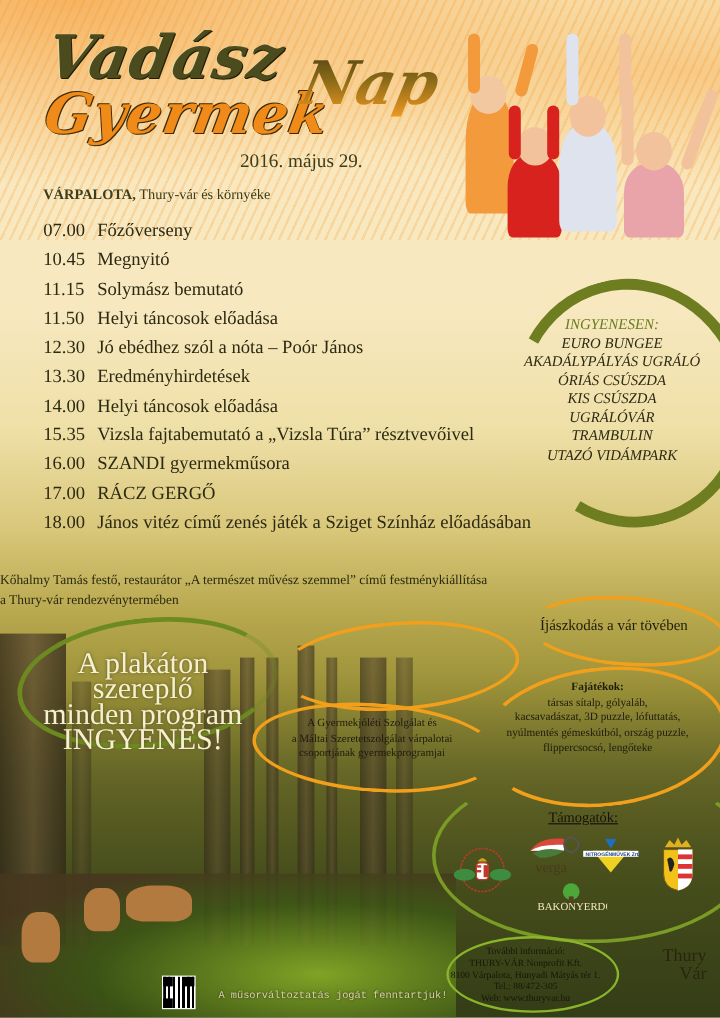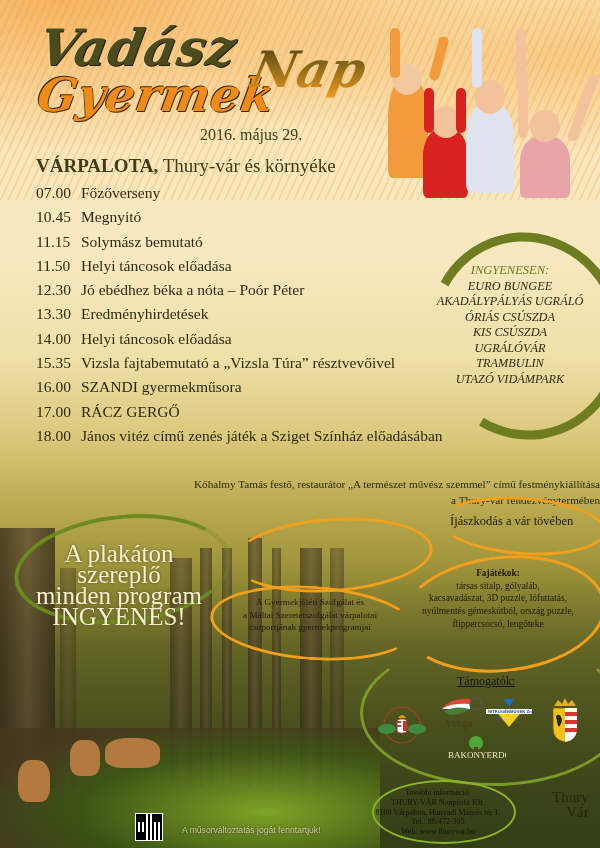--- a/index.html
+++ b/index.html
@@ -53,21 +53,21 @@
     background: linear-gradient(to bottom, #4a3d12 0%, #8a6a18 45%, #f39a22 100%);
     -webkit-background-clip: text; background-clip: text; -webkit-text-fill-color: transparent;
     transform: skewX(-12deg);
   }
   .date {
     position: absolute; left: 200px; top: 126px;
     font-family: "Liberation Serif", serif; font-size: 16px; color: #3d3d1a;
   }
   .location {
     position: absolute; left: 36px; top: 155px;
-    font-family: "Liberation Serif", serif; font-size: 19px; color: #3d3d1a;
+    font-family: "Liberation Serif", serif; font-size: 12px; color: #3d3d1a;
   }
   .location b { font-weight: bold; }
 
   
   .kids { position: absolute; left: 378px; top: 18px; width: 220px; height: 180px; }
   .kid { position: absolute; border-radius: 40% 40% 10% 10%; }
   .kid-head { position: absolute; border-radius: 50%; background: #f2c29c; }
   .arm { position: absolute; width: 10px; border-radius: 5px; }
 
   
@@ -85,21 +85,21 @@
     border-left-color: transparent; border-bottom-color: #6d7d1f;
     transform: rotate(-15deg);
   }
   .free-box {
     position: absolute; left: 420px; top: 263px; width: 180px; text-align: center;
     font-family: "Liberation Serif", serif; font-style: italic; font-size: 12.3px; color: #2d2a14; line-height: 15.5px;
   }
   .free-box .head { color: #6b7d20; font-size: 12.5px; }
 
   .exhibit {
-    position: absolute; left: 0; top: 476px; width: 600px; text-align: right;
+    position: absolute; left: 0; top: 476px; width: 600px; text-align: left;
     font-family: "Liberation Serif", serif; font-size: 11.2px; color: #2b2a12; line-height: 16px;
   }
 
   
   .ell { position: absolute; border-radius: 50%; }
   .ell-green { border: 4px solid #6d8a20; border-right-color: rgba(109,138,32,0.3); }
   .ell-orange { border: 3px solid #f2a01b; border-left-color: transparent; }
   .ell-orange2 { border: 3px solid #f2a01b; border-right-color: transparent; }
 
   .free-all {
@@ -136,21 +136,21 @@
   .qr-grid { width: 26px; height: 26px;
     background:
       linear-gradient(#000,#000) 0 0/8px 8px no-repeat,
       linear-gradient(#000,#000) 18px 0/8px 8px no-repeat,
       linear-gradient(#000,#000) 0 18px/8px 8px no-repeat,
       repeating-linear-gradient(90deg, #000 0 2px, #fff 2px 4px),
       #fff;
   }
   .disclaimer {
     position: absolute; left: 182px; top: 825px;
-    font-family: Liberation Sans, sans-serif; font-size: 8.6px; color: #d8d2a8; text-shadow: 0 0 2px #2a2a10;
+    font-family: Liberation Mono, monospace; font-size: 8.6px; color: #d8d2a8; text-shadow: 0 0 2px #2a2a10;
   }
 </style>
 </head>
 <body>
 
 <div class="poster">
   <div class="streaks"></div>
 
   <div class="forest">
     <div class="tree" style="left:0;width:55px;height:260px;"></div>
@@ -191,21 +191,21 @@
   <div class="title-gyermek">Gyermek</div>
   <div class="title-nap">Nap</div>
   <div class="date">2016. május 29.</div>
   <div class="location"><b>VÁRPALOTA,</b><span> Thury-vár és környéke</span></div>
 
   <div class="schedule">
     <div class="row"><span class="t">07.00</span><span>Főzőverseny</span></div>
     <div class="row"><span class="t">10.45</span><span>Megnyitó</span></div>
     <div class="row"><span class="t">11.15</span><span>Solymász bemutató</span></div>
     <div class="row"><span class="t">11.50</span><span>Helyi táncosok előadása</span></div>
-    <div class="row"><span class="t">12.30</span><span>Jó ebédhez béka a nóta – Poór Péter</span></div>
+    <div class="row"><span class="t">12.30</span><span>Jó ebédhez szól a nóta – Poór János</span></div>
     <div class="row"><span class="t">13.30</span><span>Eredményhirdetések</span></div>
     <div class="row"><span class="t">14.00</span><span>Helyi táncosok előadása</span></div>
     <div class="row"><span class="t">15.35</span><span>Vizsla fajtabemutató a „Vizsla Túra” résztvevőivel</span></div>
     <div class="row"><span class="t">16.00</span><span>SZANDI gyermekműsora</span></div>
     <div class="row"><span class="t">17.00</span><span>RÁCZ GERGŐ</span></div>
     <div class="row"><span class="t">18.00</span><span>János vitéz című zenés játék a Sziget Színház előadásában</span></div>
   </div>
 
   <div class="free-ring"></div>
   <div class="free-box">

